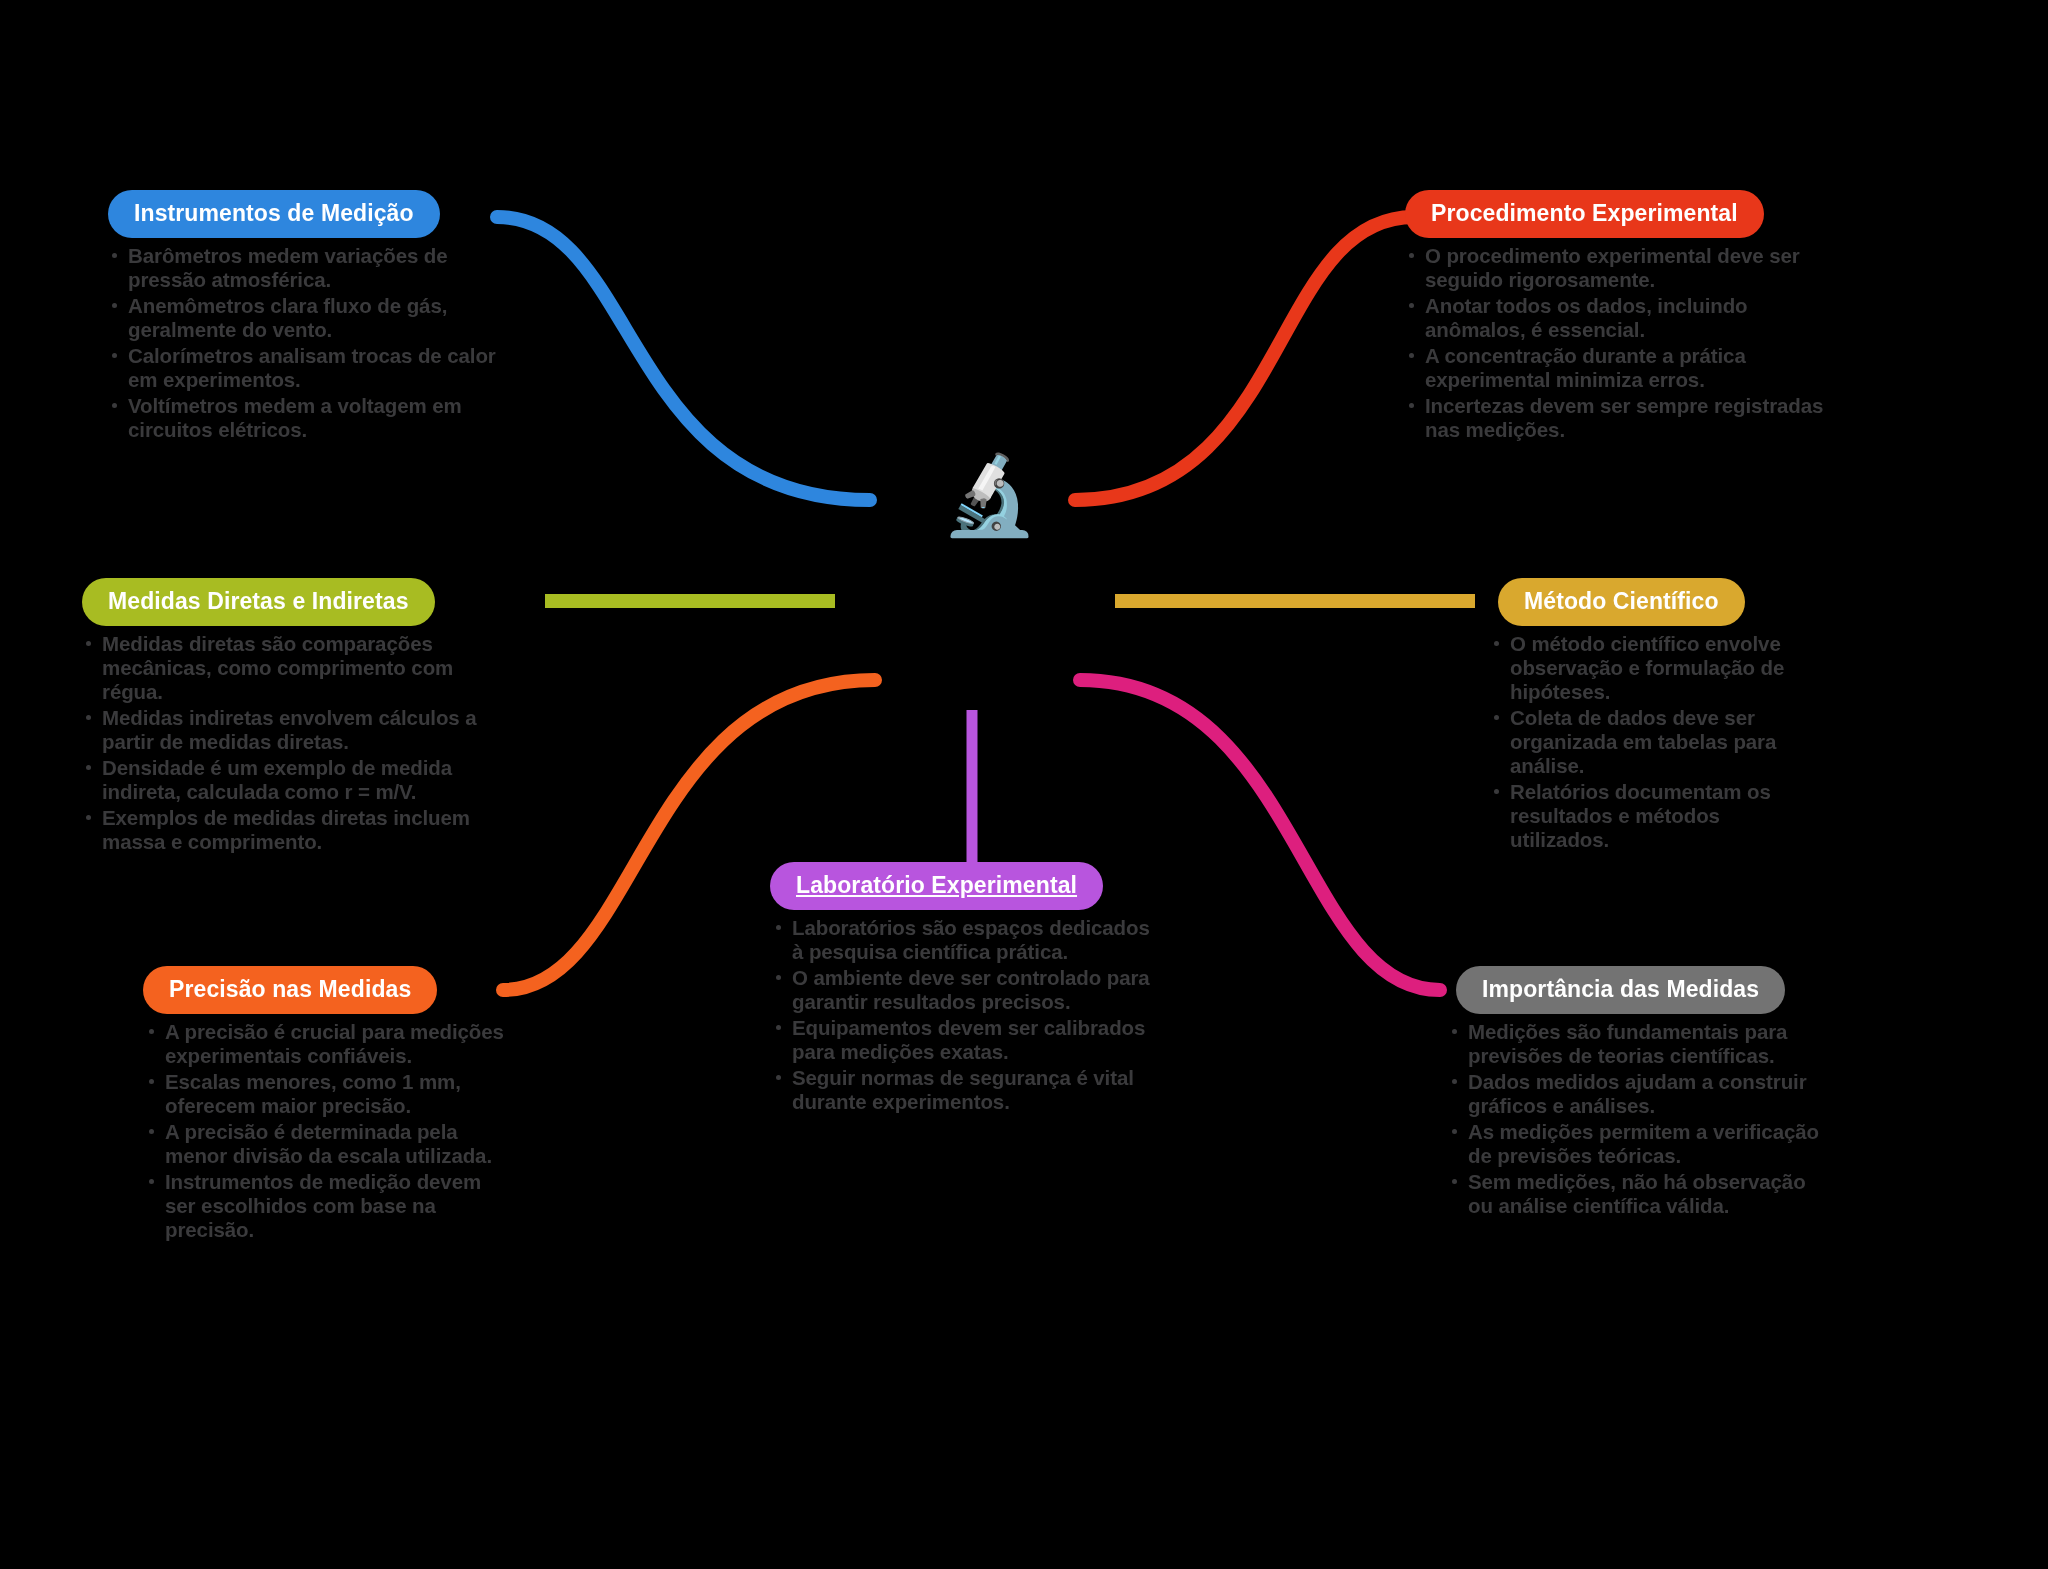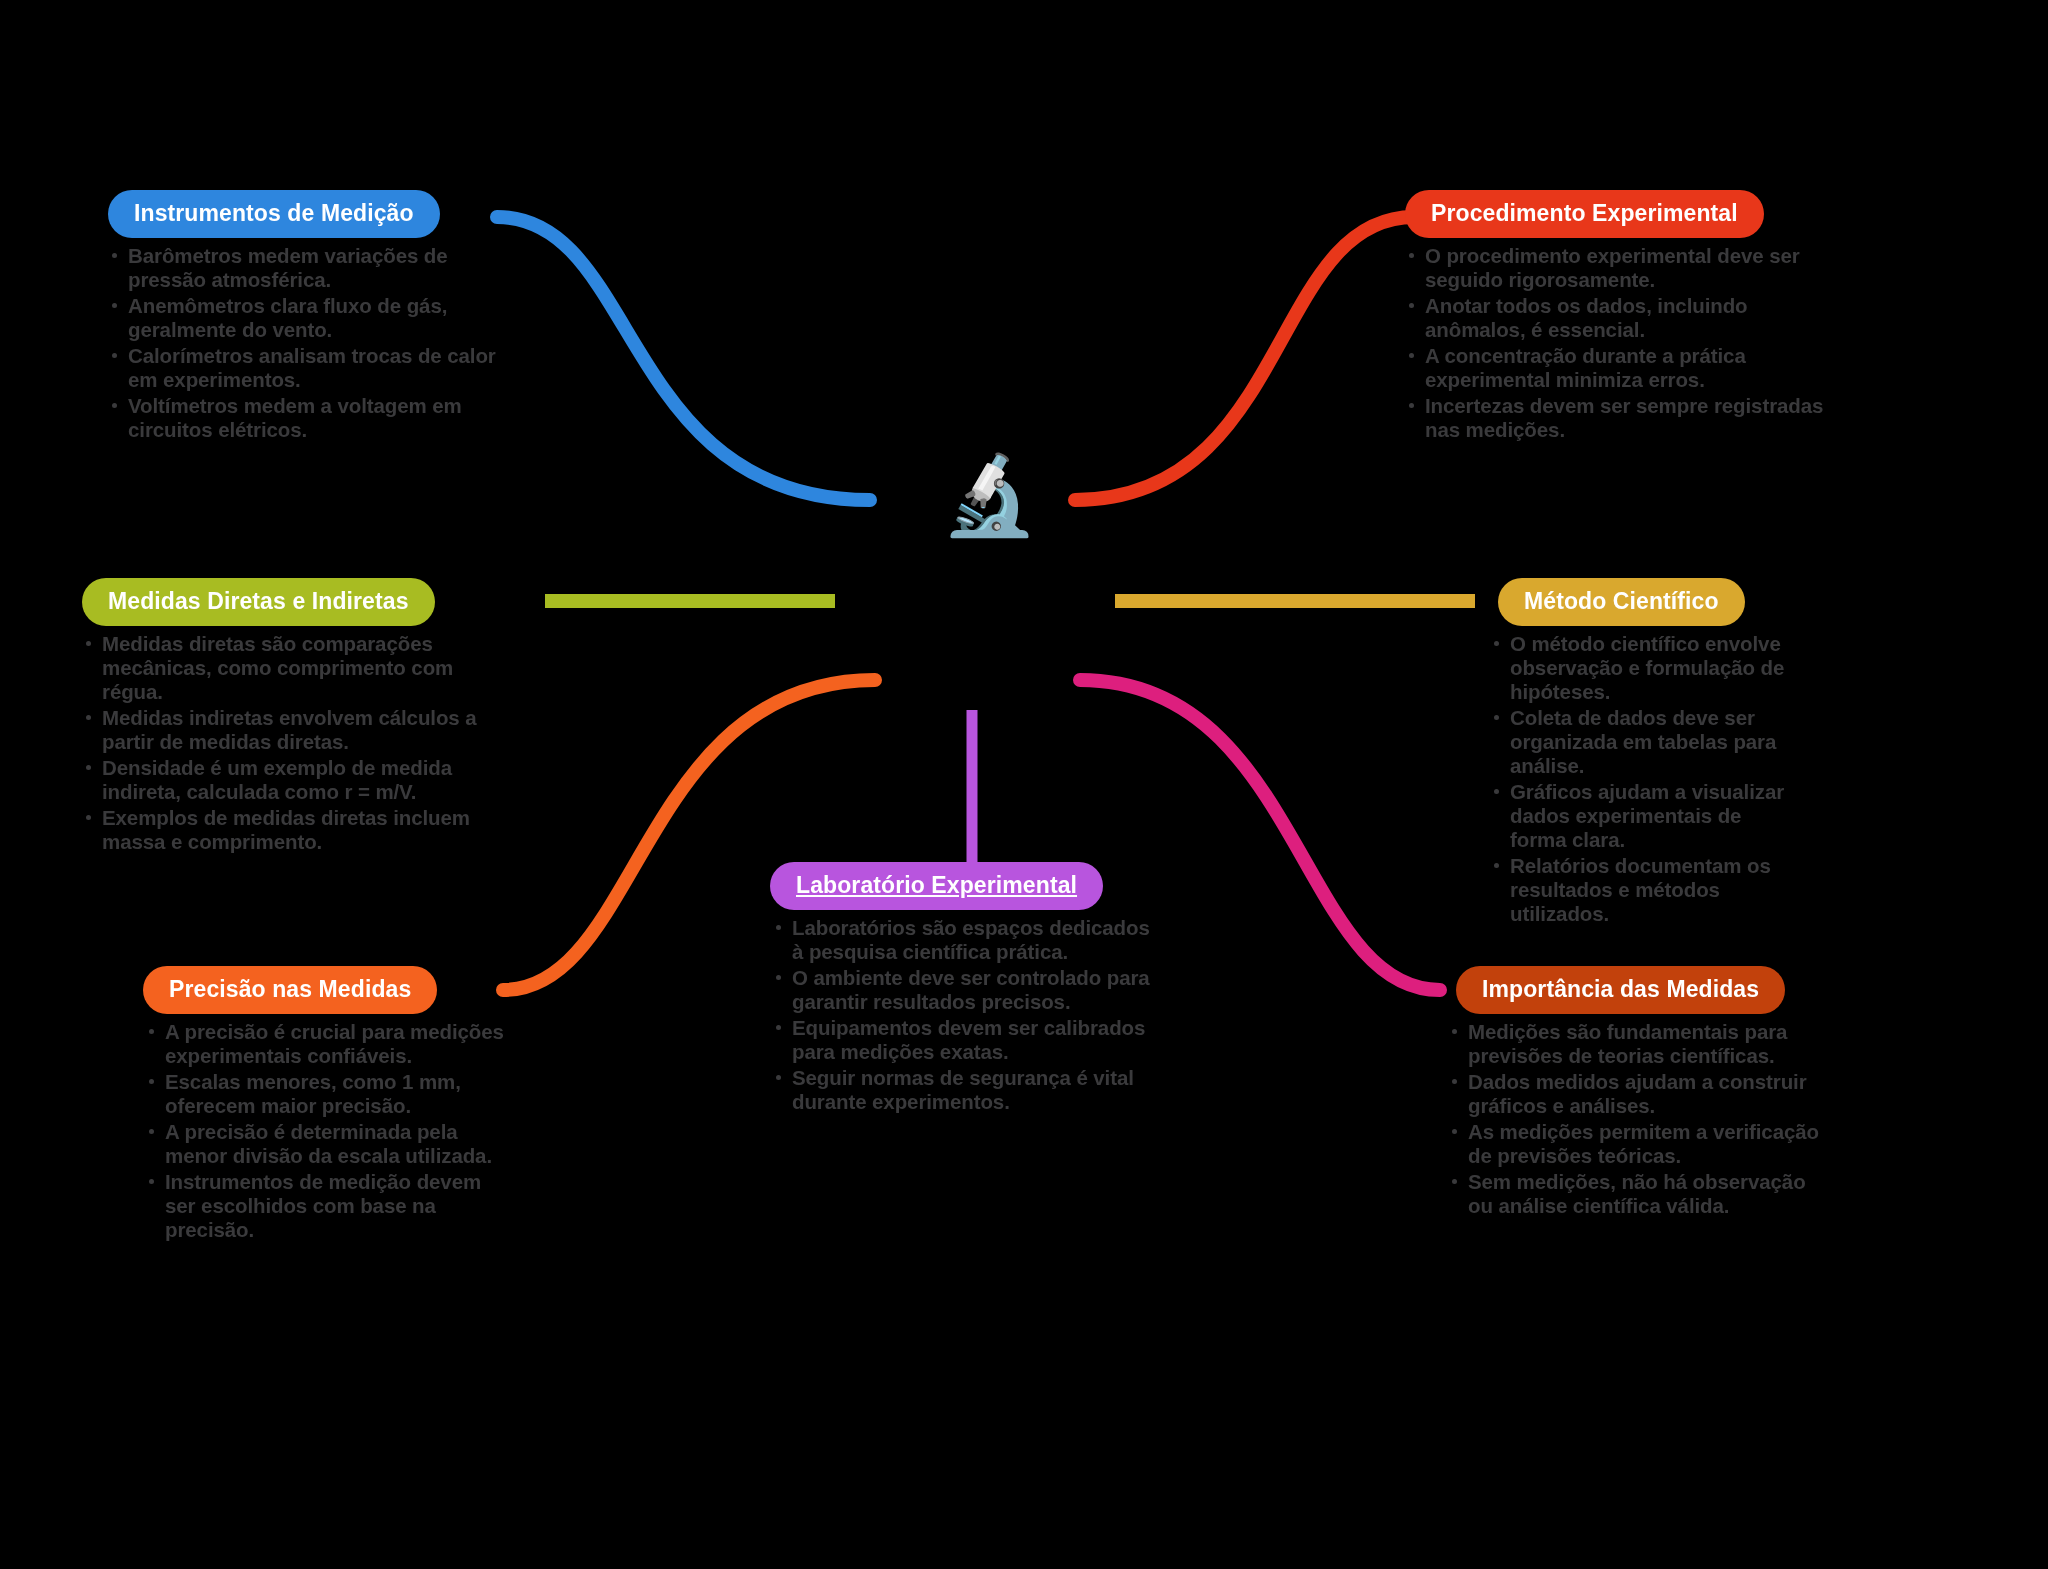--- a/index.html
+++ b/index.html
@@ -137,21 +137,20 @@
       <li>A concentração durante a prática experimental minimiza erros.</li>
       <li>Incertezas devem ser sempre registradas nas medições.</li>
     </ul>
   </div>
 
   <div class="branch" id="b-metodo">
     <div class="branch-title" style="background-color: rgb(217, 168, 46);">Método Científico</div>
     <ul class="branch-list">
       <li>O método científico envolve observação e formulação de hipóteses.</li>
       <li>Coleta de dados deve ser organizada em tabelas para análise.</li>
-      <li>Gráficos ajudam a visualizar dados experimentais de forma clara.</li>
       <li>Relatórios documentam os resultados e métodos utilizados.</li>
     </ul>
   </div>
 
   <div class="branch" id="b-precisao">
     <div class="branch-title" style="background-color: rgb(244, 98, 31);">Precisão nas Medidas</div>
     <ul class="branch-list">
       <li>A precisão é crucial para medições experimentais confiáveis.</li>
       <li>Escalas menores, como 1 mm, oferecem maior precisão.</li>
       <li>A precisão é determinada pela menor divisão da escala utilizada.</li>
@@ -163,21 +162,21 @@
     <div class="branch-title" style="background-color: rgb(184, 85, 222);">Laboratório Experimental</div>
     <ul class="branch-list">
       <li>Laboratórios são espaços dedicados à pesquisa científica prática.</li>
       <li>O ambiente deve ser controlado para garantir resultados precisos.</li>
       <li>Equipamentos devem ser calibrados para medições exatas.</li>
       <li>Seguir normas de segurança é vital durante experimentos.</li>
     </ul>
   </div>
 
   <div class="branch" id="b-importancia">
-    <div class="branch-title" style="background-color: #c2410c;">Importância das Medidas</div>
+    <div class="branch-title" style="background-color: #737373;">Importância das Medidas</div>
     <ul class="branch-list">
       <li>Medições são fundamentais para previsões de teorias científicas.</li>
       <li>Dados medidos ajudam a construir gráficos e análises.</li>
       <li>As medições permitem a verificação de previsões teóricas.</li>
       <li>Sem medições, não há observação ou análise científica válida.</li>
     </ul>
   </div>
 
 </div>
 

